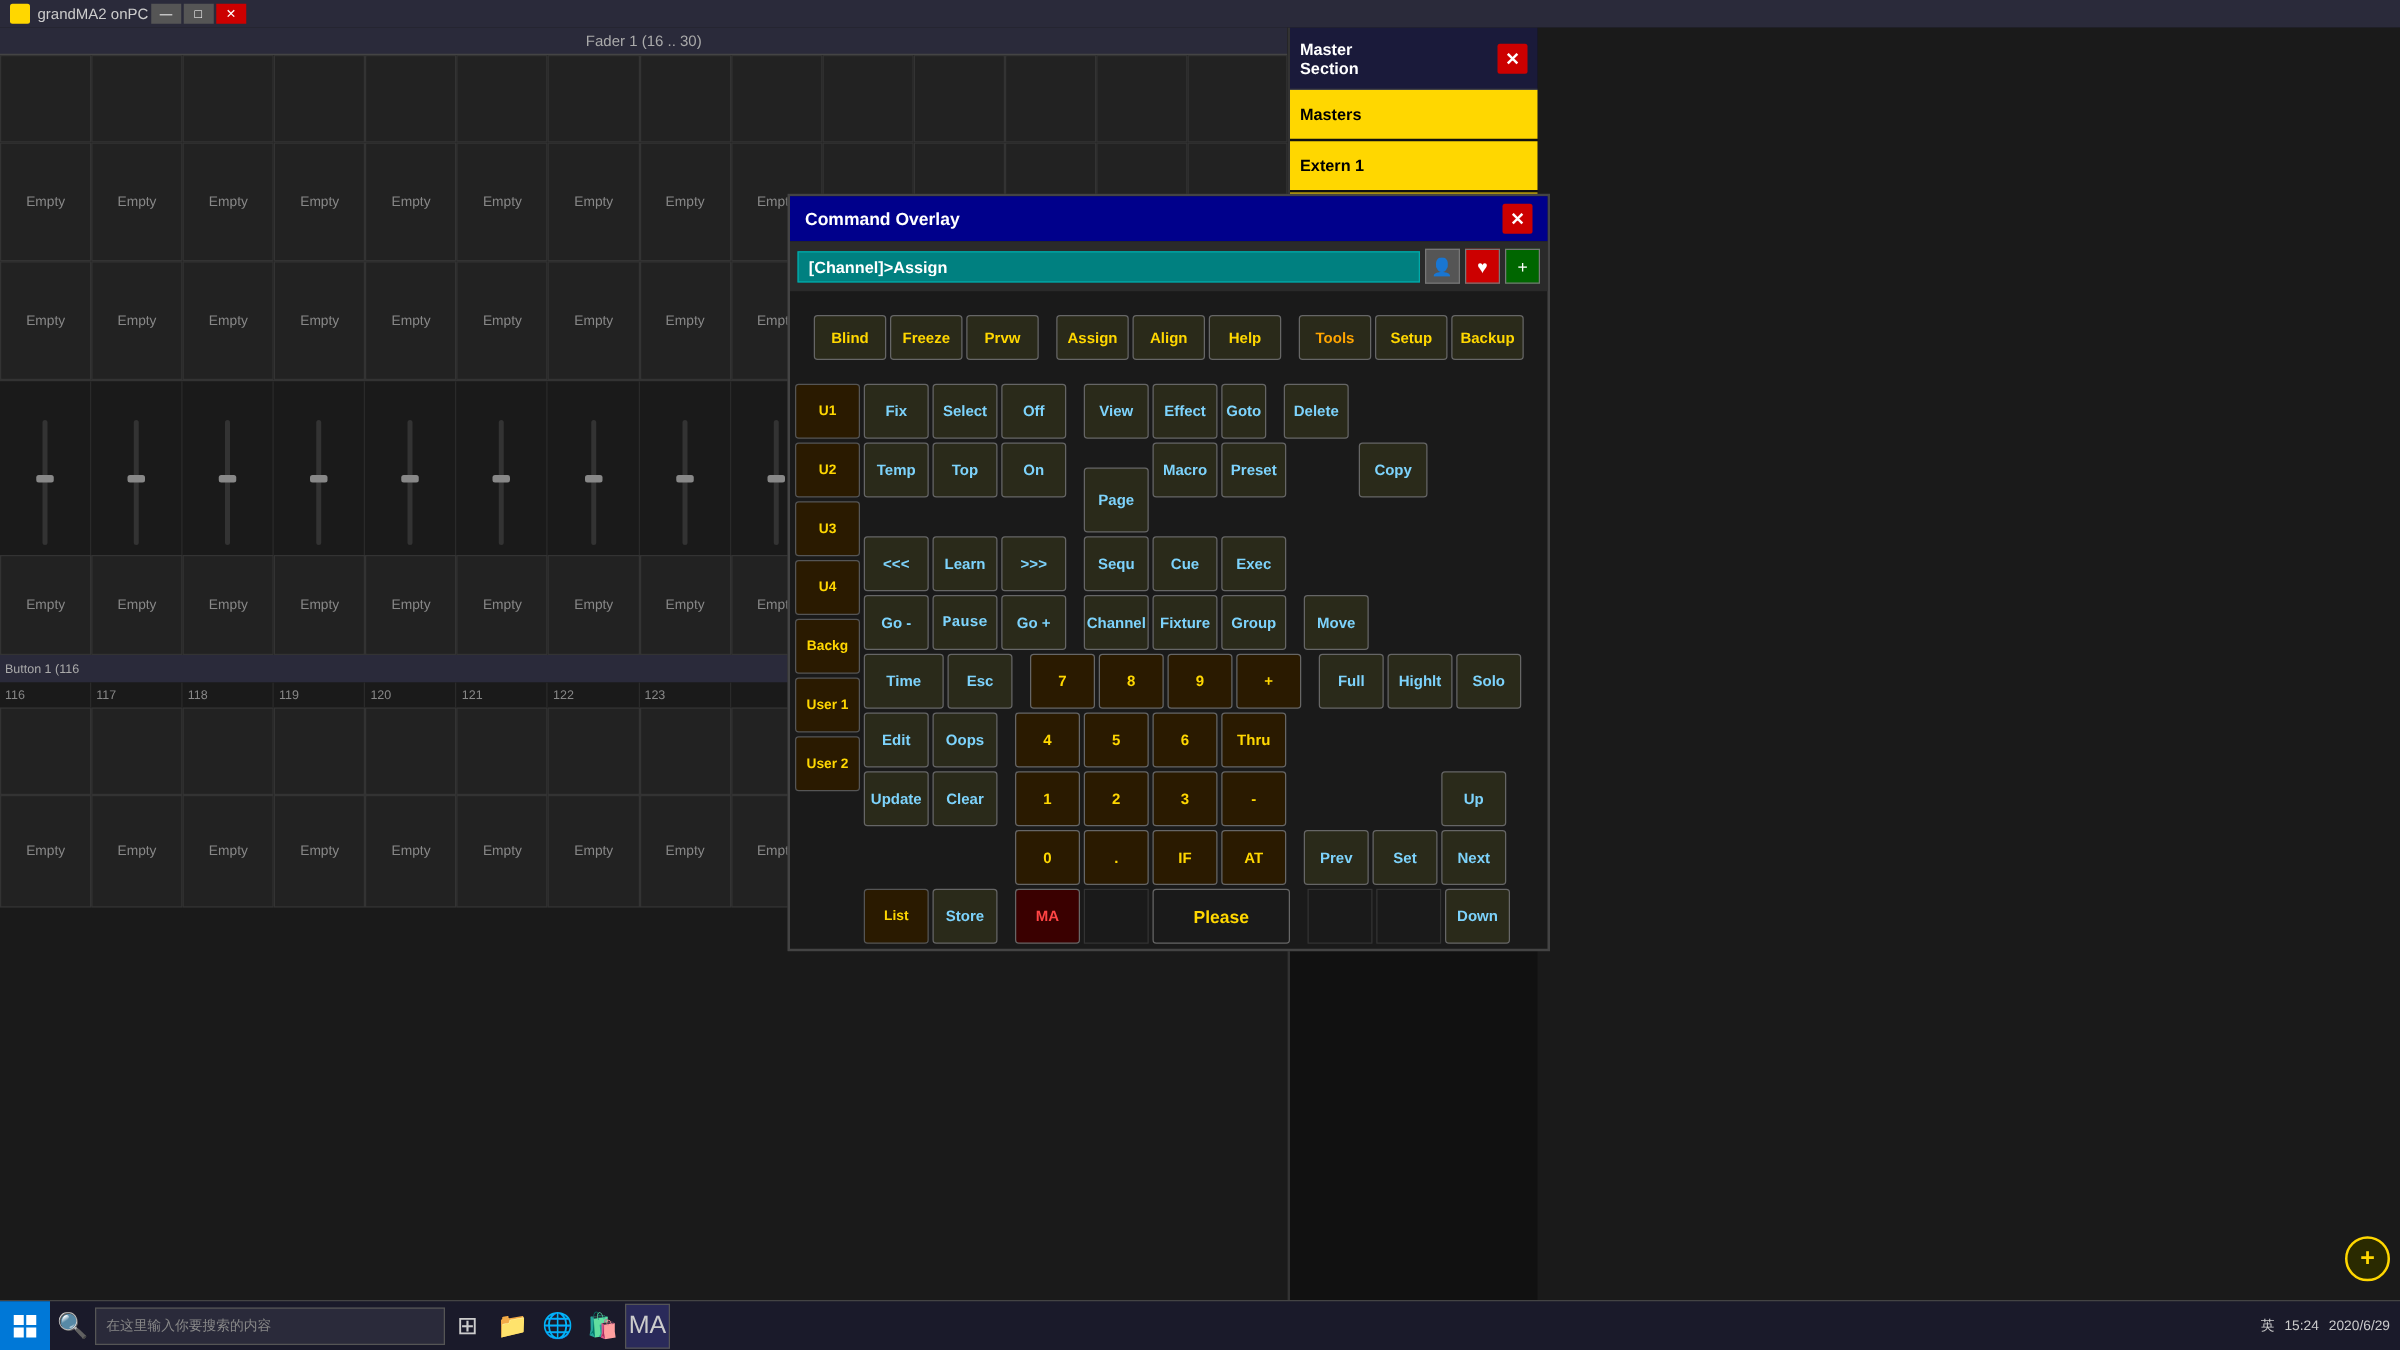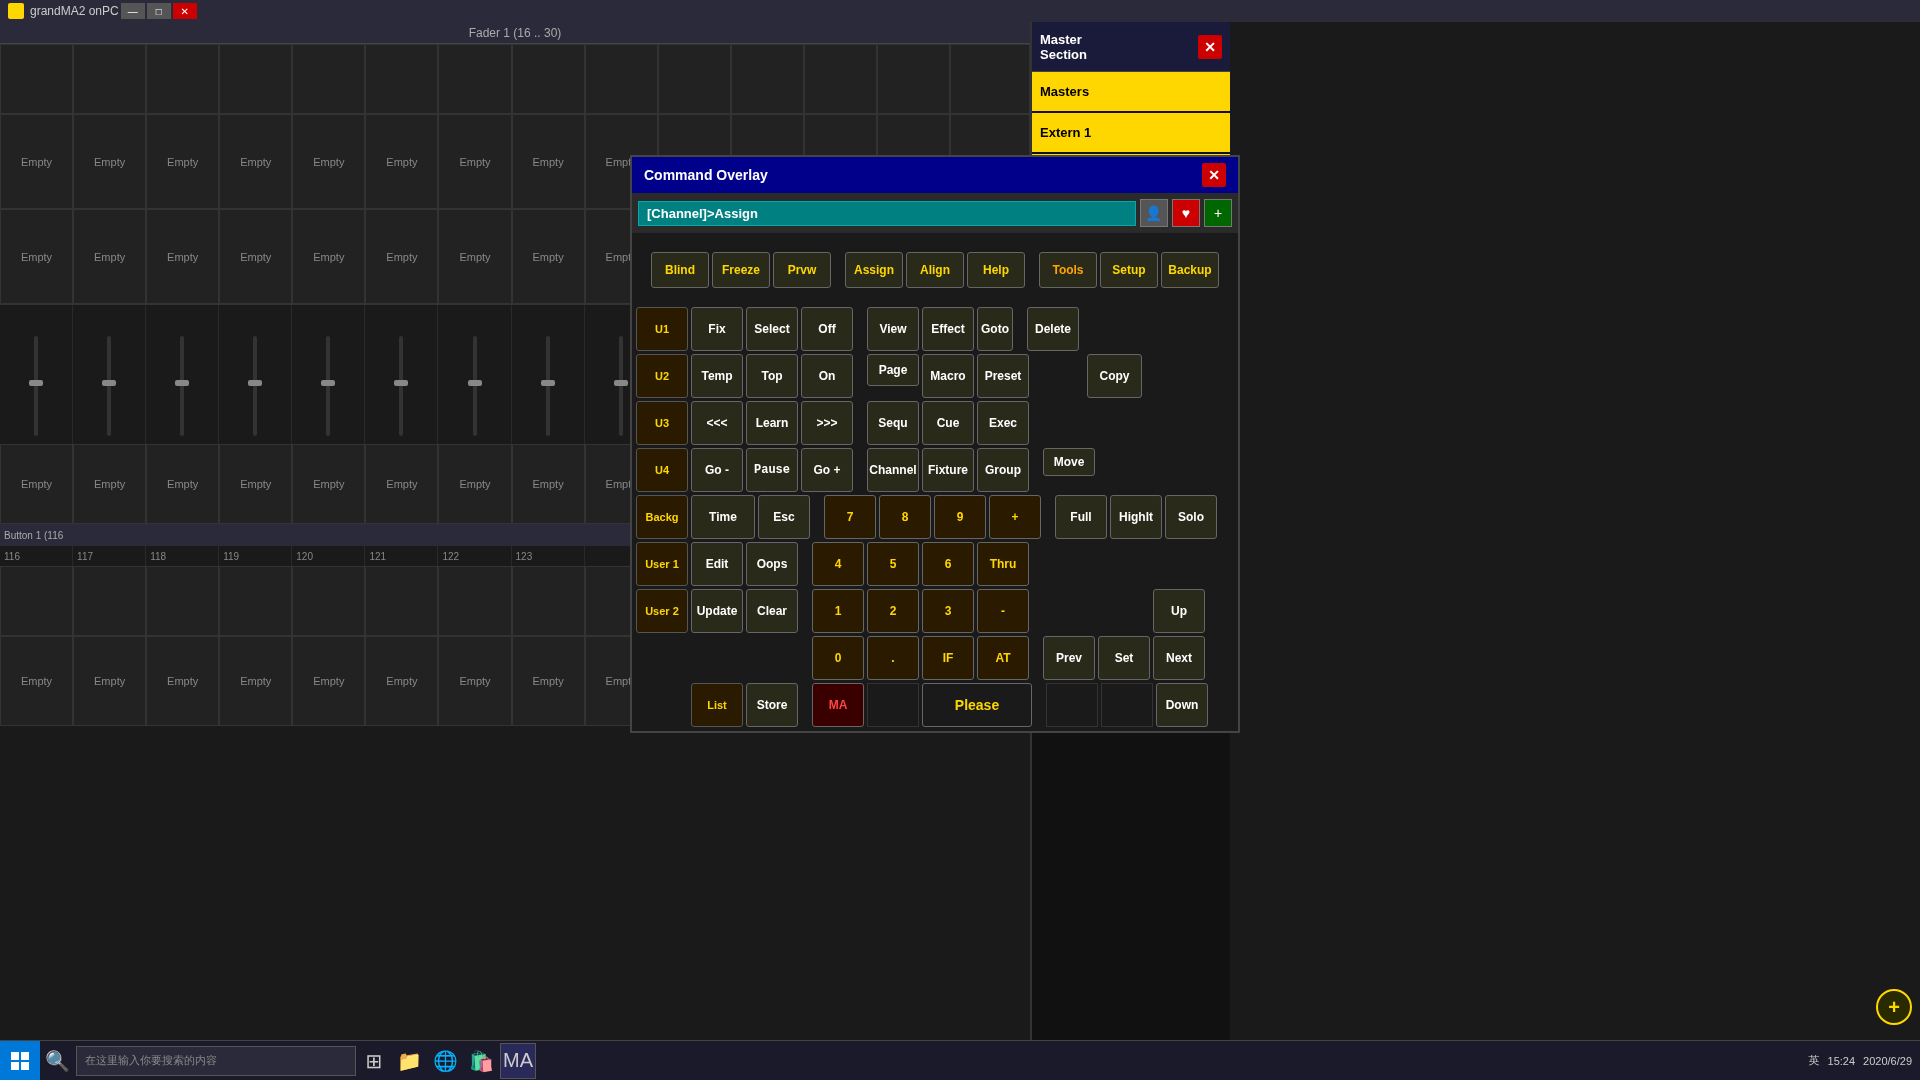--- a/index.html
+++ b/index.html
@@ -327,21 +327,21 @@
       color: #fff;
       cursor: pointer;
       display: flex; align-items: center; justify-content: center;
       font-size: 14px;
     }
     .cmd-icon-btn.red { background: #cc0000; }
     .cmd-icon-btn.green { background: #006600; }
     .cmd-btn {
       background: #2a2a1a;
       border: 1px solid #666;
-      color: #ffffff;
+      color: #7dd3fc;
       font-size: 12px;
       font-weight: bold;
       cursor: pointer;
       display: flex;
       align-items: center;
       justify-content: center;
       border-radius: 3px;
     }
     .cmd-btn.num {
       background: #2a1a00;
@@ -812,21 +812,21 @@
         <button class="cmd-btn" style="width:36px;height:44px;">Goto</button>
         <div style="width:8px;"></div>
         <button class="cmd-btn" style="width:52px;height:44px;">Delete</button>
       </div>
 
       <div style="display:flex;gap:3px;">
         <button class="cmd-btn" style="width:52px;height:44px;">Temp</button>
         <button class="cmd-btn" style="width:52px;height:44px;">Top</button>
         <button class="cmd-btn" style="width:52px;height:44px;">On</button>
         <div style="width:8px;"></div>
-        <button class="cmd-btn" style="width:52px;height:32px;">Page</button>
+        <button class="cmd-btn" style="width:52px;height:52px;margin-top:20px;">Page</button>
         <button class="cmd-btn" style="width:52px;height:44px;">Macro</button>
         <button class="cmd-btn" style="width:52px;height:44px;">Preset</button>
         <div style="width:8px;"></div>
         <button class="cmd-btn" style="width:55px;height:44px;margin-left:44px;">Copy</button>
       </div>
 
       <div style="display:flex;gap:3px;">
         <button class="cmd-btn" style="width:52px;height:44px;">&lt;&lt;&lt;</button>
         <button class="cmd-btn" style="width:52px;height:44px;">Learn</button>
         <button class="cmd-btn" style="width:52px;height:44px;">&gt;&gt;&gt;</button>
@@ -840,21 +840,21 @@
 
       <div style="display:flex;gap:3px;">
         <button class="cmd-btn" style="width:52px;height:44px;">Go -</button>
         <button class="cmd-btn" style="width:52px;height:44px;font-family:Liberation Mono, monospace;">Pause</button>
         <button class="cmd-btn" style="width:52px;height:44px;">Go +</button>
         <div style="width:8px;"></div>
         <button class="cmd-btn" style="width:52px;height:44px;">Channel</button>
         <button class="cmd-btn" style="width:52px;height:44px;">Fixture</button>
         <button class="cmd-btn" style="width:52px;height:44px;">Group</button>
         <div style="width:8px;"></div>
-        <button class="cmd-btn" style="width:52px;height:28px;">Move</button>
+        <button class="cmd-btn" style="width:52px;height:44px;">Move</button>
       </div>
 
       <div style="display:flex;gap:3px;">
         <button class="cmd-btn" style="width:64px;height:44px;">Time</button>
         <button class="cmd-btn" style="width:52px;height:44px;">Esc</button>
         <div style="width:8px;"></div>
         <button class="cmd-btn num" style="width:52px;height:44px;">7</button>
         <button class="cmd-btn num" style="width:52px;height:44px;">8</button>
         <button class="cmd-btn num" style="width:52px;height:44px;">9</button>
         <button class="cmd-btn num" style="width:52px;height:44px;">+</button>

